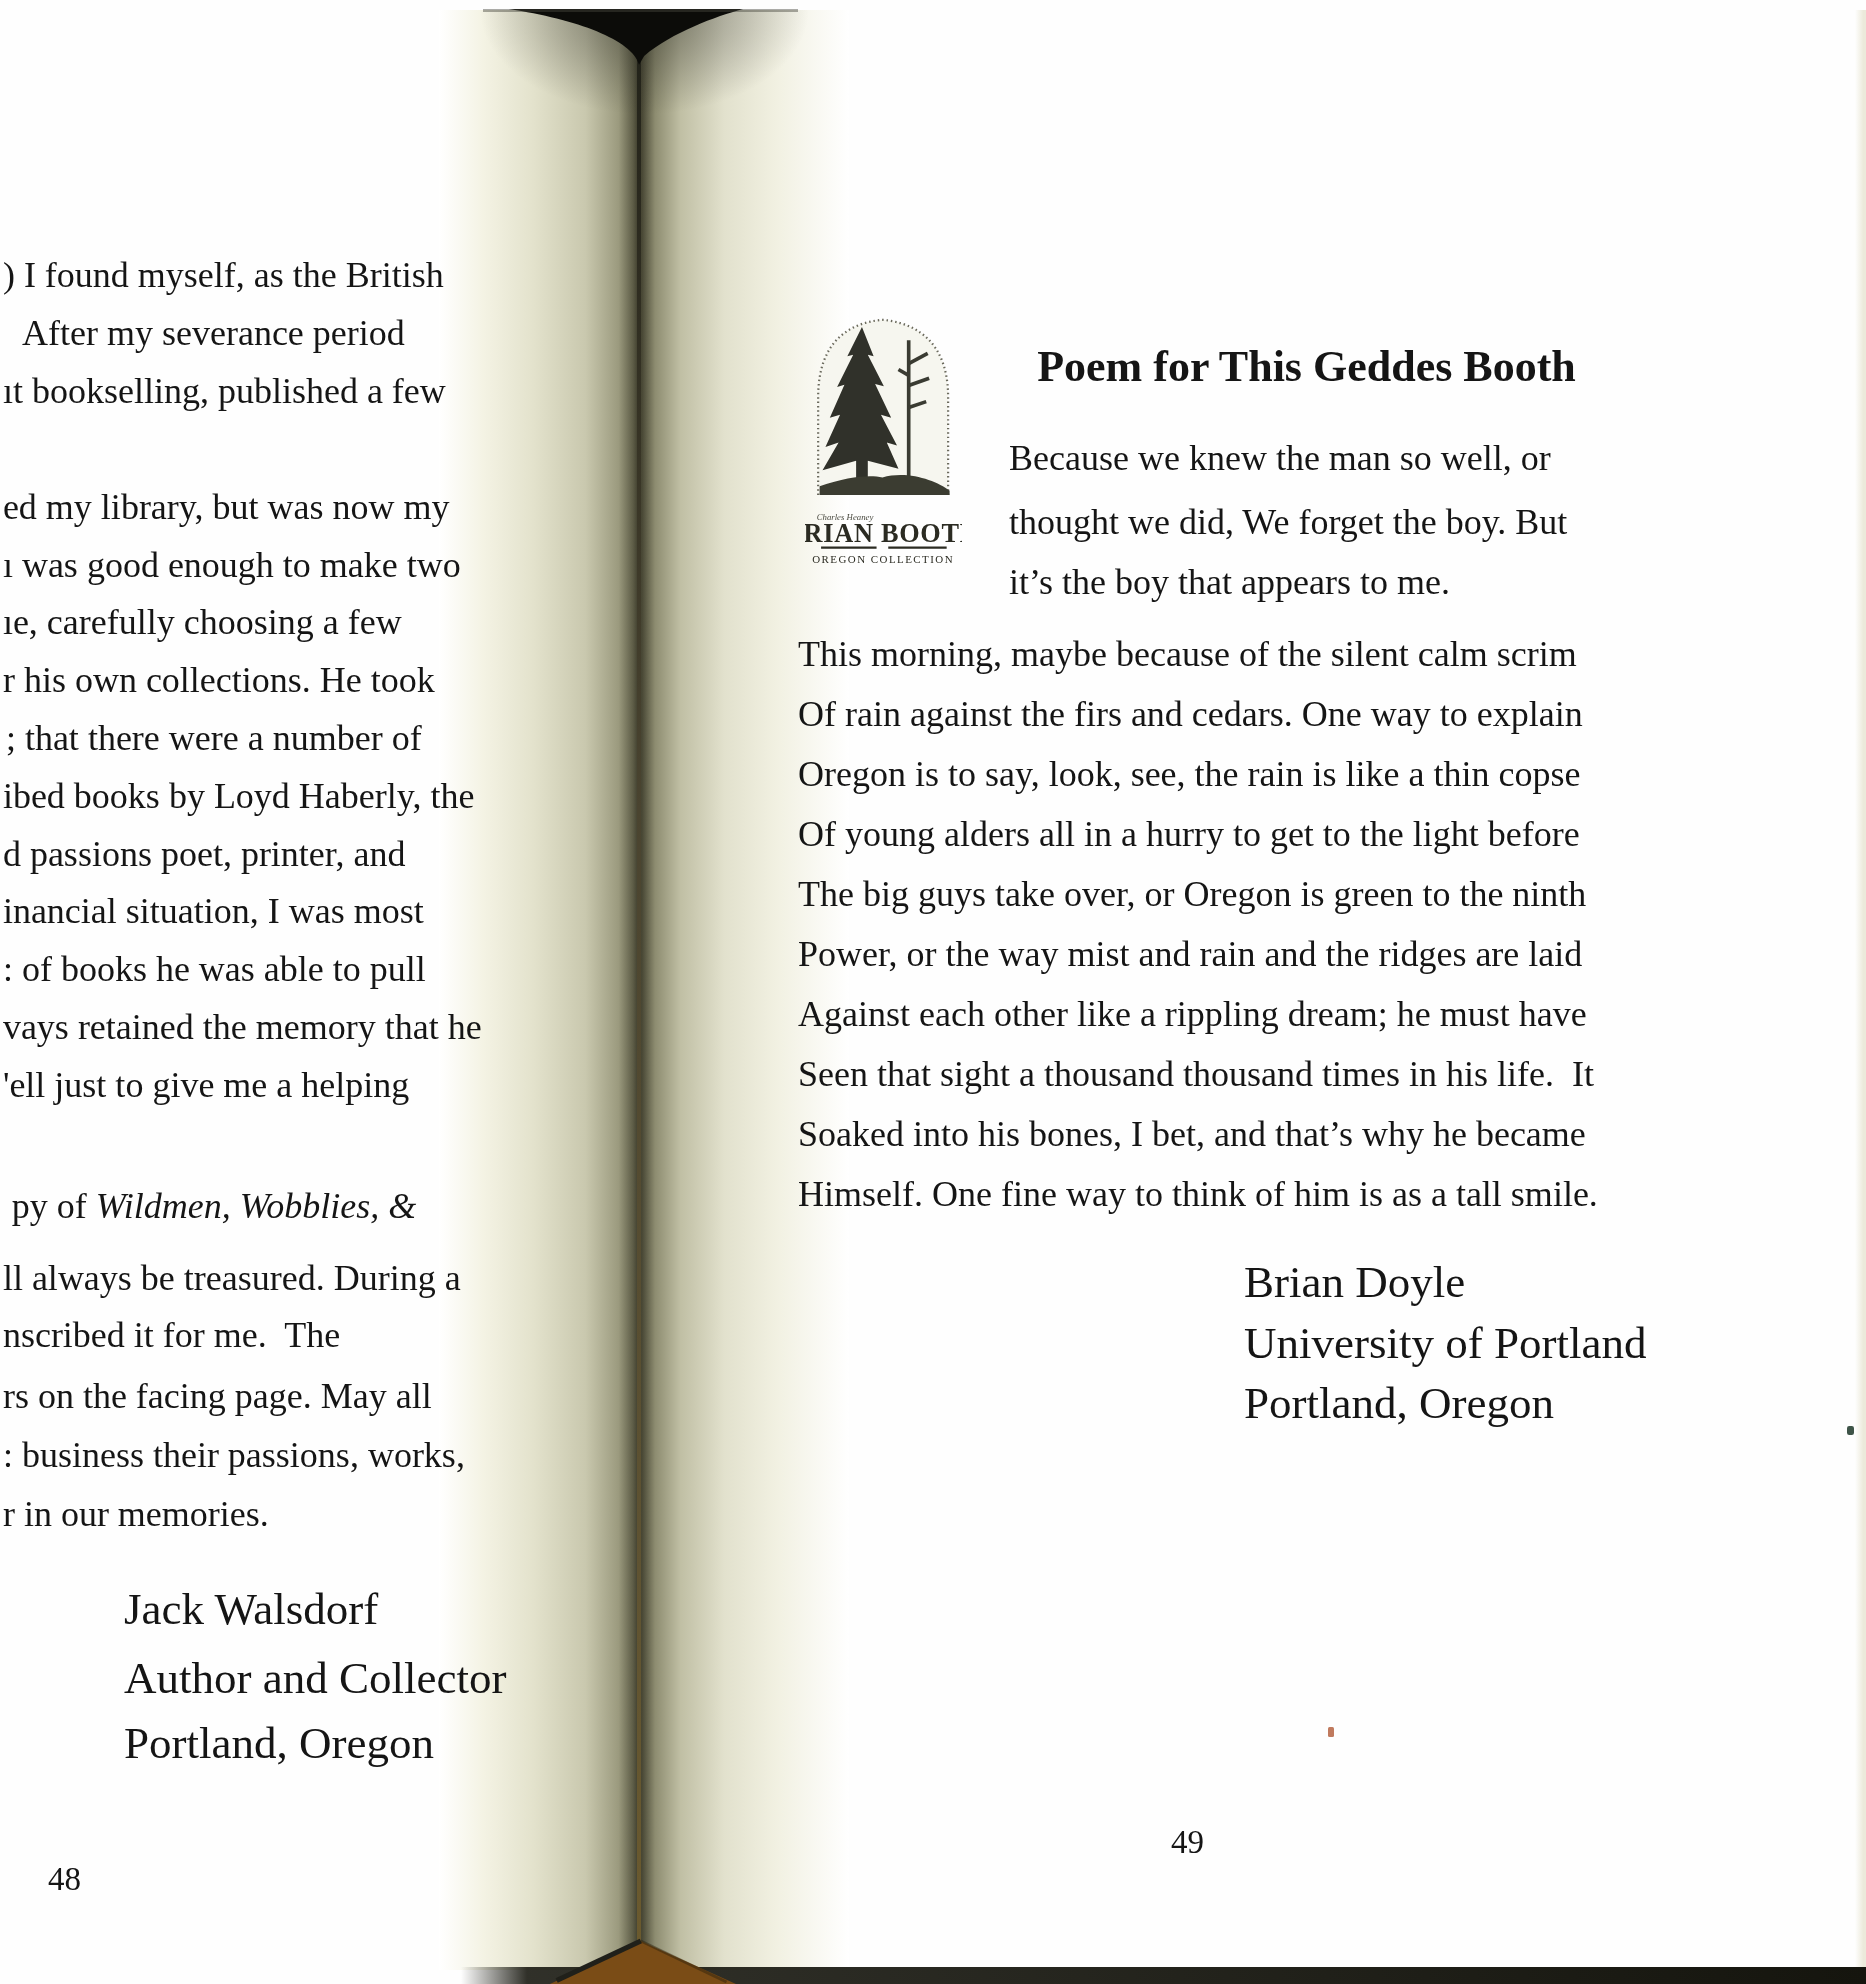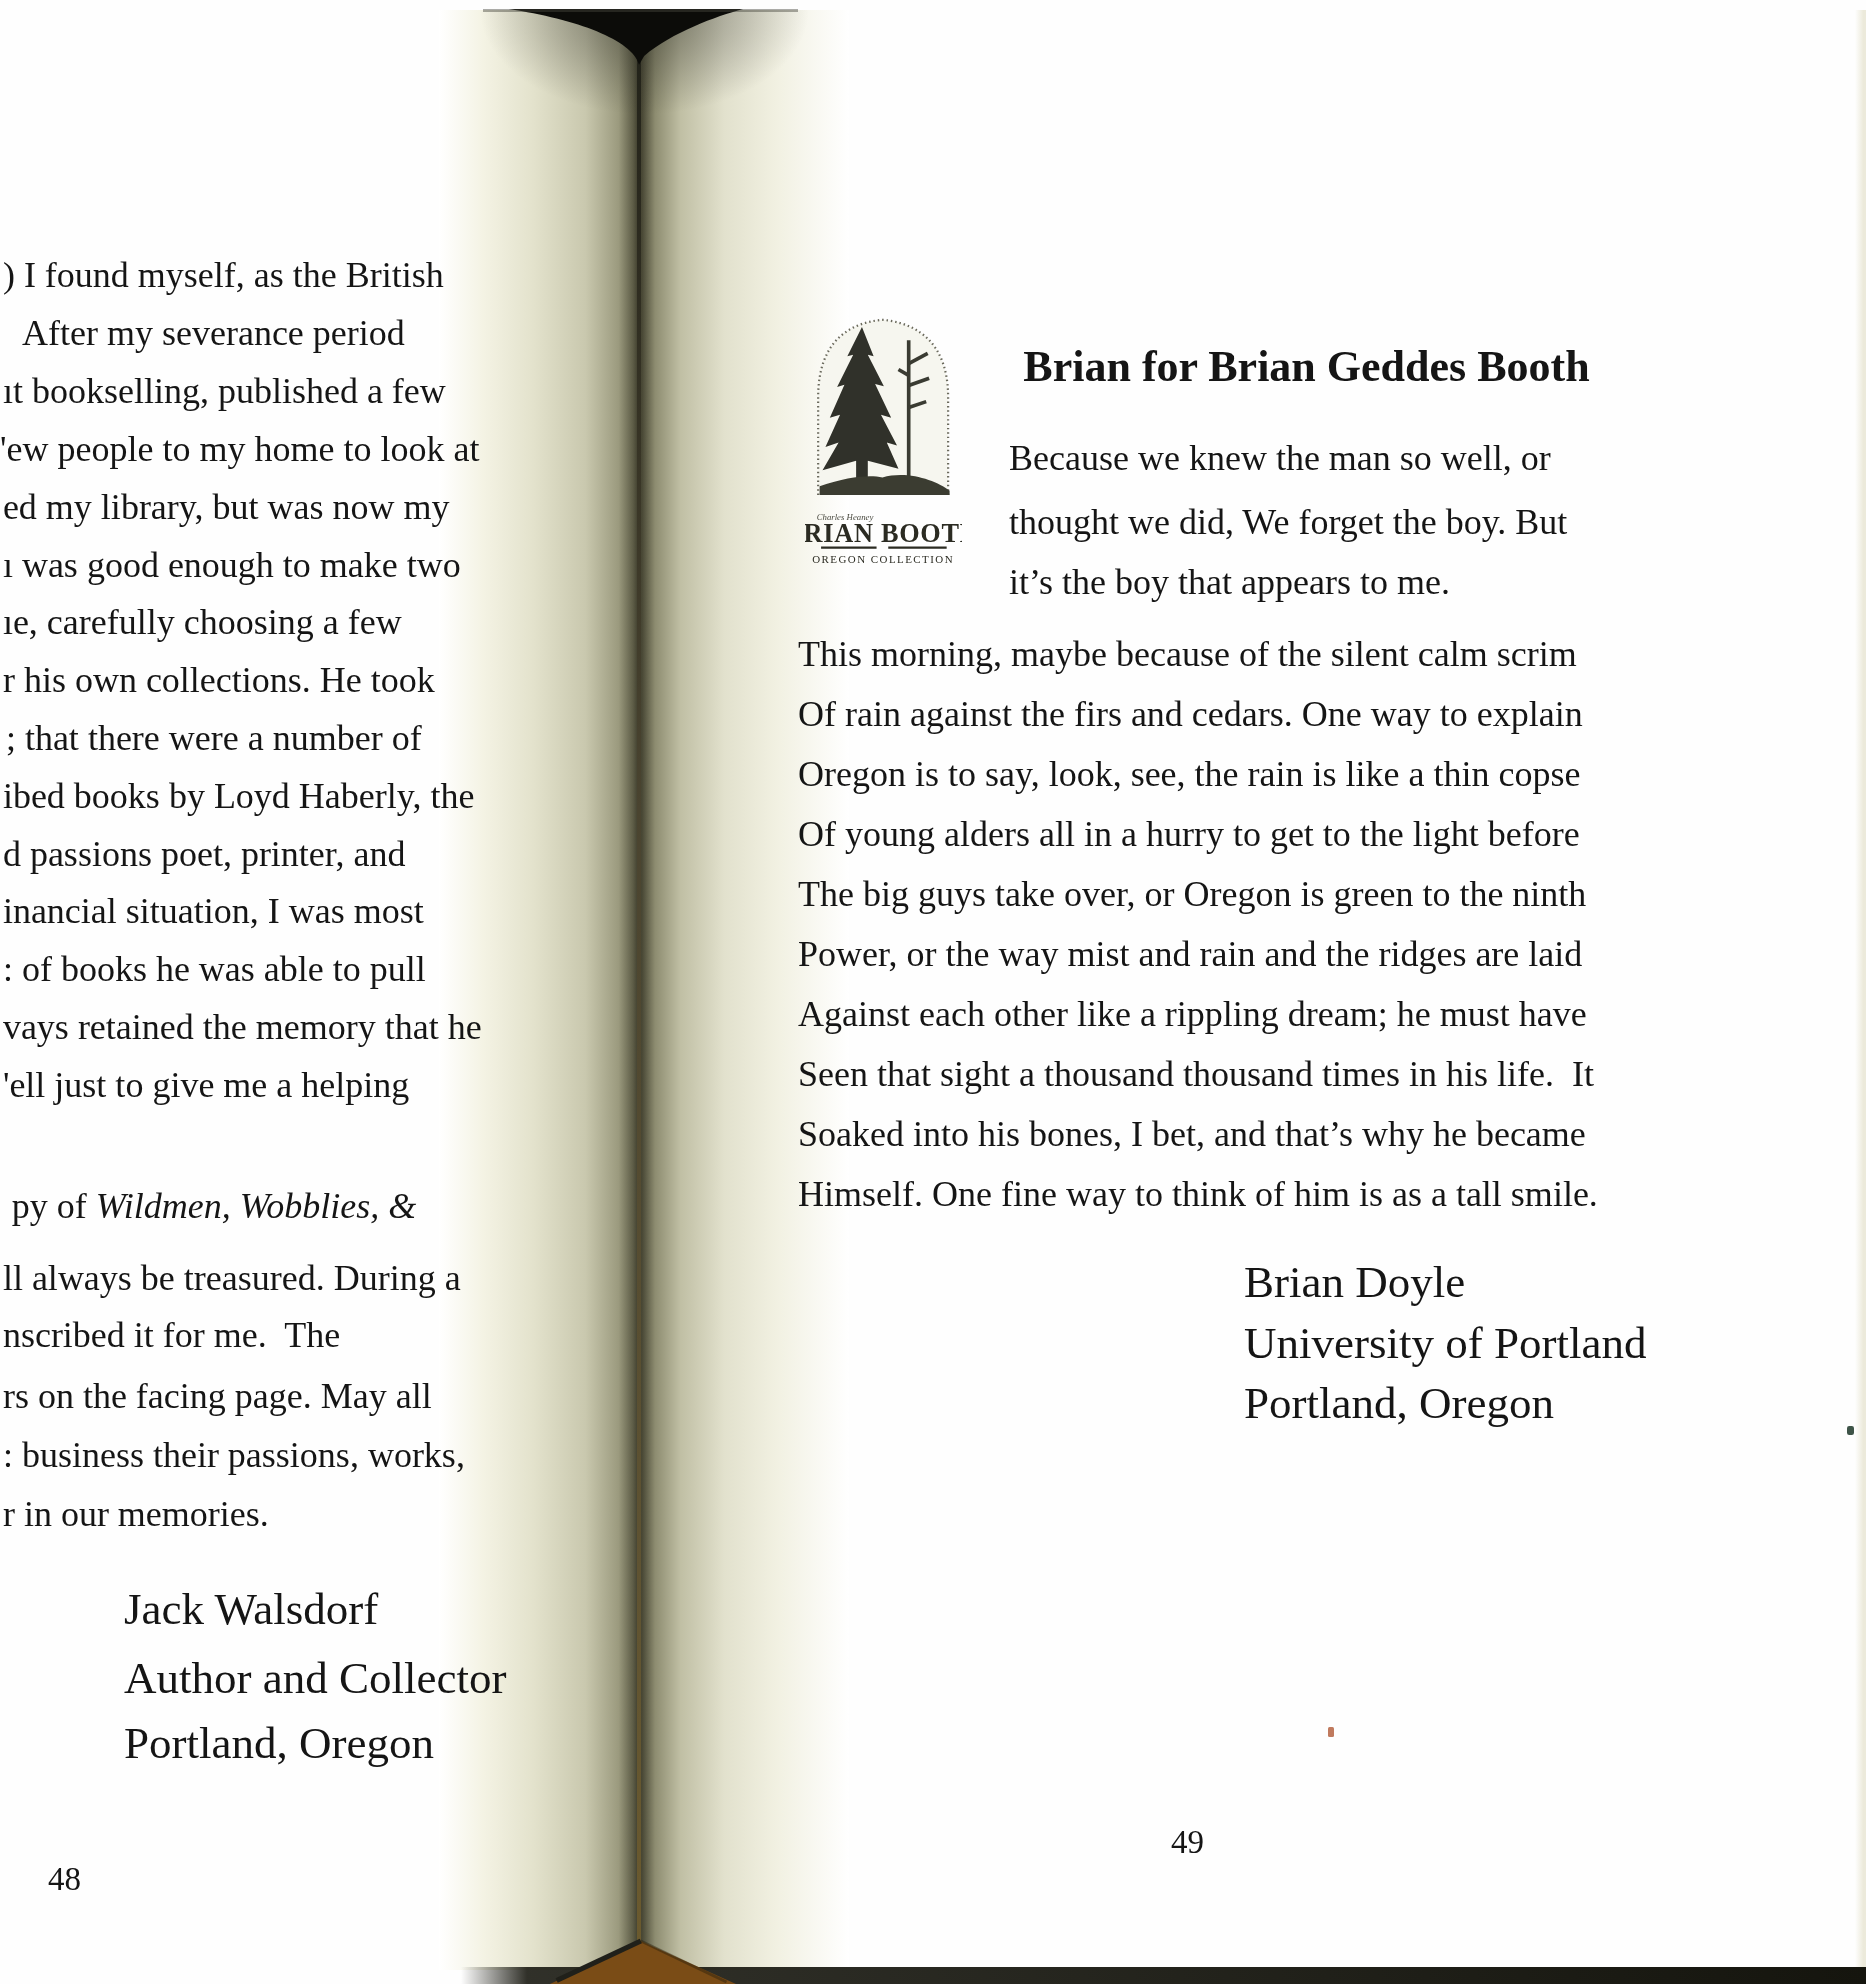--- a/index.html
+++ b/index.html
@@ -65,21 +65,20 @@
   <path d="M 135 4 L 252 60" stroke="rgba(40,30,10,0.45)" stroke-width="4" fill="none"></path>
 </svg>
 
 <div class="abs" style="left:1847px;top:1426px;width:7.3px;height:8.8px;background:#3e5448;border-radius:2.2px;"></div>
 <div class="abs" style="left:1328px;top:1727px;width:5.9px;height:9.5px;background:#c07a5e;border-radius:1.5px;"></div>
 
 <div class="abs" style="left:0;top:0;width:483px;height:1985px;margin-top:32px;">
   <div class="ln" style="top:225px">) I found myself, as the British</div>
   <div class="ln" style="top:283px;left:22px">After my severance period</div>
   <div class="ln" style="top:341px">ıt bookselling, published a few</div>
-  <div class="ln" style="top:399px;left:0">'ew people to my home to look at</div>
   <div class="ln" style="top:457px">ed my library, but was now my</div>
   <div class="ln" style="top:515px">ı was good enough to make two</div>
   <div class="ln" style="top:572px">ıe, carefully choosing a few</div>
   <div class="ln" style="top:630px">r his own collections. He took</div>
   <div class="ln" style="top:688px;left:5.9px">; that there were a number of</div>
   <div class="ln" style="top:746px">ibed books by Loyd Haberly, the</div>
   <div class="ln" style="top:804px">d passions poet, printer, and</div>
   <div class="ln" style="top:861px">inancial situation, I was most</div>
   <div class="ln" style="top:919px">: of books he was able to pull</div>
   <div class="ln" style="top:977px">vays retained the memory that he</div>
@@ -94,21 +93,21 @@
 
   <div class="sig" style="left:124px;top:1555px">Jack Walsdorf</div>
   <div class="sig" style="left:124px;top:1624px">Author and Collector</div>
   <div class="sig" style="left:124px;top:1689px">Portland, Oregon</div>
 
   <div class="pageno" style="left:48px;top:1831px">48</div>
 </div>
 
 <div class="abs" style="left:790px;top:0;width:1076px;height:1985px;"></div>
 
-<div class="title">Brian for Brian Geddes Booth</div>
+<div class="title">Poem for This Geddes Booth</div>
 
 <svg class="abs" style="left:805px;top:311px;" width="157" height="263" viewBox="0 0 215 360">
   <path d="M18,252 L18,118 C18,42 60,16 106,12 C152,16 196,42 196,118 L196,252" fill="#f6f6ef" stroke="#6a695c" stroke-width="3" stroke-dasharray="2,4"></path>
   <g>
     <path fill="#30312a" d="M78,22 L58,62 L66,60 L44,104 L54,101 L34,146 L48,142 L28,186 L46,180 L24,218 L70,205 L70,240 L86,240 L86,205 L128,216 L112,180 L126,184 L104,142 L118,146 L96,100 L108,103 L86,60 L94,62 Z"></path>
   </g>
   <g stroke="#3a3b32" stroke-width="5">
     <line x1="142" y1="40" x2="142" y2="235"></line>
     <line x1="142" y1="72" x2="168" y2="58"></line>
     <line x1="142" y1="102" x2="170" y2="92"></line>

